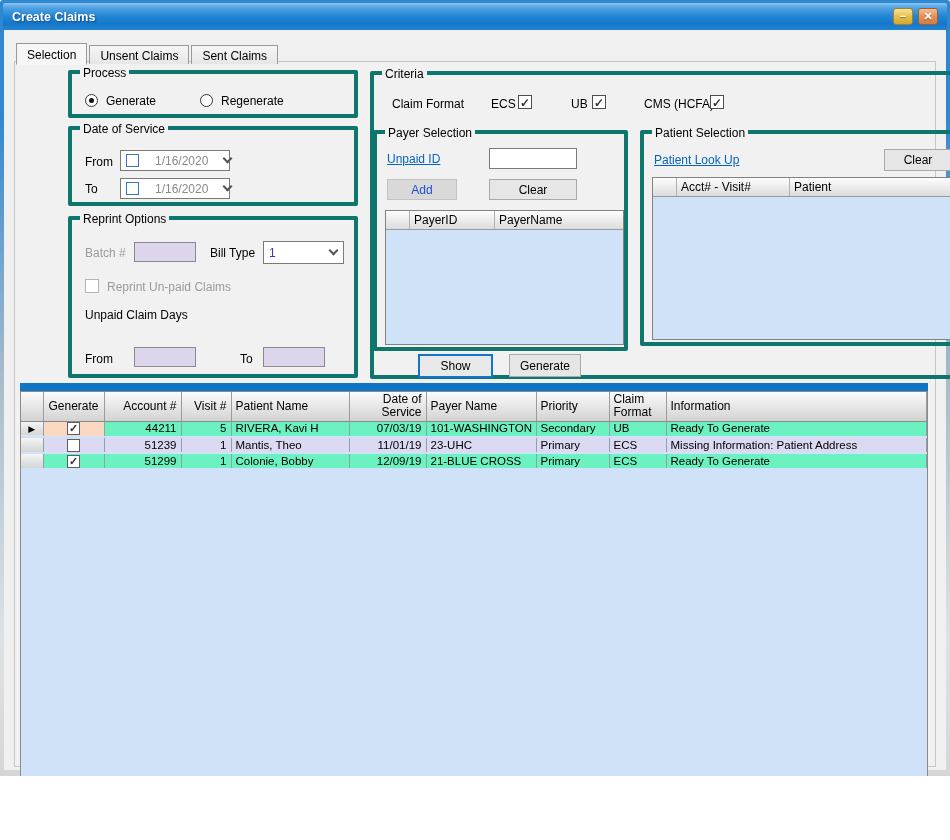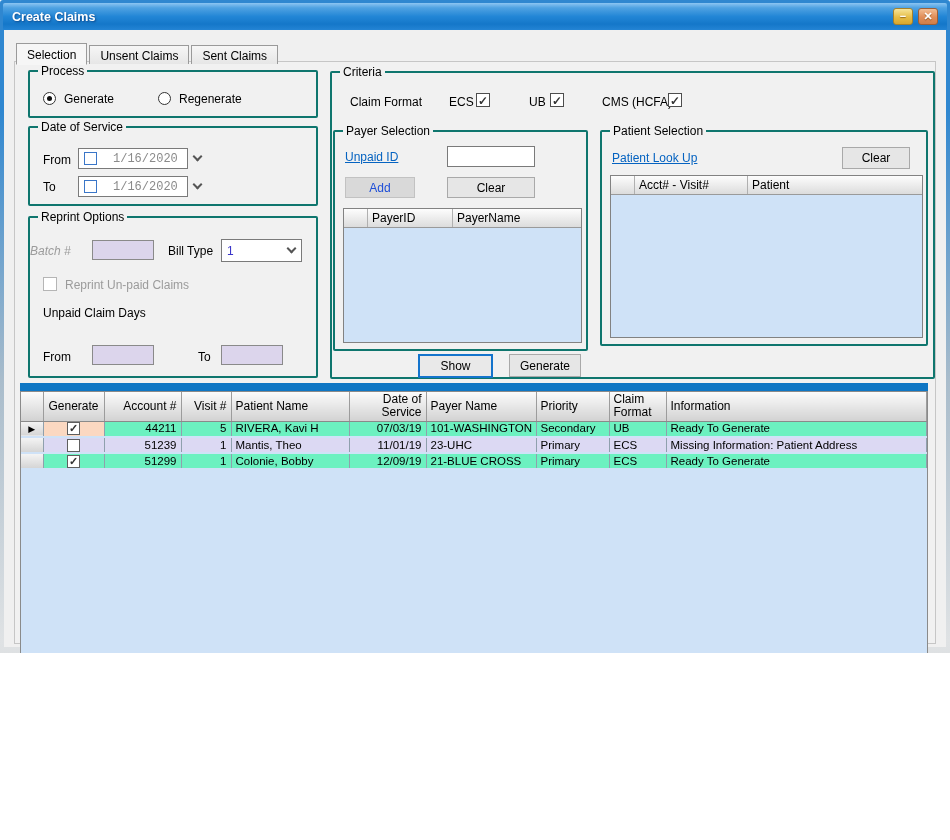--- a/index.html
+++ b/index.html
@@ -1,18 +1,18 @@
 <!DOCTYPE html>
 <html style="--divider: #0e76c4; --row-ready: #6cf1c0; --row-missing: #dcd9f3; --current-cell: #fbd8c1; --grid-body: #cfe2f7; --link: #0563c1; --disabled-input: #dcd5ec;"><head>
 <meta charset="utf-8">
 <style>
   html,body{margin:0;padding:0;background:#fff;}
   *{box-sizing:border-box;}
   .window{
-    position:relative;width:950px;height:653px;overflow:hidden;
+    position:relative;width:950px;height:776px;overflow:hidden;
     font-family:"Liberation Sans",sans-serif;font-size:12px;color:#000;
     background:linear-gradient(180deg,#2f87d0 0px,#2f87d0 110px,#a9bccb 380px,#dfe2e4 640px,#d2d2d2 820px,#a9a9a9 840px);
     border-radius:3px 3px 0 0;
   }
   .titlebar{
     position:absolute;left:3px;top:3px;right:3px;height:27px;
     background:linear-gradient(180deg,#8cc5f2 0%,#4fa2e2 18%,#2286d6 50%,#1477c9 78%,#2484d4 100%);
     display:flex;align-items:center;padding:0 9px;border-radius:2px 2px 0 0;
   }
   .title{color:#fff;font-weight:bold;font-size:12.5px;text-shadow:1px 1px 2px rgba(0,25,80,.55);}
@@ -23,32 +23,32 @@
   .wbtn.cls{background:linear-gradient(#f2bd93,#e08d58 55%,#d07e48);border:1px solid #9c5f38;}
   .wbtn .glyph{text-shadow:0 1px 1px rgba(90,50,0,.6);}
   .client{position:absolute;left:4px;top:30px;right:4px;bottom:6px;background:#f0f0f0;}
   
   .tabstrip{position:absolute;left:12px;top:13px;display:flex;z-index:5;}
   .tab{padding:3px 10px 2px 10px;margin-right:2px;border:1px solid #9a9a9a;border-bottom:none;
        background:linear-gradient(#f6f6f6,#e6e6e6);height:19px;margin-top:2px;}
   .tab.active{background:#f6f6f6;height:22px;margin-top:0;padding-top:4px;border-bottom:1px solid #f6f6f6;z-index:6;}
   .tabpage{position:absolute;left:10px;top:31px;right:10px;bottom:3px;background:#f1f1f1;border:1px solid #c6c6c6;}
   
-  .group{position:absolute;border:2px solid #0f766e;border-radius:2px;}
+  .group{position:absolute;border:4px solid #0f766e;border-radius:2px;margin-left:40px;}
   .glabel{position:absolute;top:-8px;left:8px;background:#f1f1f1;padding:0 3px;white-space:nowrap;}
   .lbl{position:absolute;white-space:nowrap;}
   .lbl.dis{color:#9b9b9b;}
   
   .radio{position:absolute;width:13px;height:13px;border:1px solid #333;border-radius:50%;background:#fff;}
   .radio[data-selected="true"]::before{content:"";position:absolute;left:3px;top:3px;right:3px;bottom:3px;border-radius:50%;background:#111;}
   .cb{position:absolute;width:14px;height:14px;border:1px solid #4d4d4d;background:#fff;text-align:center;}
   .cb[data-checked="true"]::before{content:"\2713";font-size:12px;line-height:12px;color:#333;font-weight:bold;}
   .cb.dis{border-color:#b5b5b5;}
   .datepicker{position:absolute;width:110px;height:21px;border:1px solid #7a7a7a;background:#fff;
-              display:flex;align-items:center;padding:0 5px;gap:16px;font-family:Liberation Mono, monospace;}
+              display:flex;align-items:center;padding:0 5px;gap:16px;}
   .dp-cb{width:13px;height:13px;border:1px solid #3a76c8;background:#fff;flex:0 0 auto;}
   .dp-val{flex:1;text-align:center;color:#8a8a8a;}
   .chev{width:7px;height:7px;border-right:2px solid #555;border-bottom:2px solid #555;transform:rotate(45deg);margin-top:-4px;flex:0 0 auto;}
   .txt-dis{position:absolute;background:var(--disabled-input,#dcd5ec);border:1px solid #8a8a8a;}
   .combo{position:absolute;border:1px solid #7a7a7a;background:#fff;display:flex;align-items:center;padding:0 6px 0 5px;}
   .combo .cval{flex:1;color:#3a35c9;}
   .link{position:absolute;color:var(--link,#0563c1);text-decoration:underline;white-space:nowrap;cursor:pointer;}
   .pbtn{position:absolute;background:#e6e6e6;border:1px solid #a9a9a9;display:flex;align-items:center;justify-content:center;}
   .pbtn.disabled{background:#d9d9d9;border-color:#c2c2c2;color:#1d4ed8;}
   .pbtn.focus{border:2px solid #1474cc;background:#e9e9e9;}
@@ -135,21 +135,21 @@
       <span class="lbl" style="left:13px;top:52px;">To</span>
       <div class="datepicker" style="left:48px;top:48px;">
         <span class="dp-cb"></span>
         <span class="dp-val">1/16/2020</span>
         <span class="chev"></span>
       </div>
     </div>
 
     <div class="group" style="left:24px;top:186px;width:290px;height:162px;">
       <span class="glabel">Reprint Options</span>
-      <span class="lbl dis" style="left:0;top:26px;font-style:italic;">Batch #</span>
+      <span class="lbl dis" style="left:13px;top:26px;">Batch #</span>
       <span class="txt-dis" style="left:62px;top:22px;width:62px;height:20px;"></span>
       <span class="lbl" style="left:138px;top:26px;">Bill Type</span>
       <div class="combo" style="left:191px;top:21px;width:81px;height:23px;">
         <span class="cval">1</span>
         <span class="chev"></span>
       </div>
       <span class="cb dis" style="left:13px;top:59px;" data-checked="false"></span>
       <span class="lbl dis" style="left:35px;top:60px;">Reprint Un-paid Claims</span>
       <span class="lbl" style="left:13px;top:88px;">Unpaid Claim Days</span>
       <span class="lbl" style="left:13px;top:132px;">From</span>

